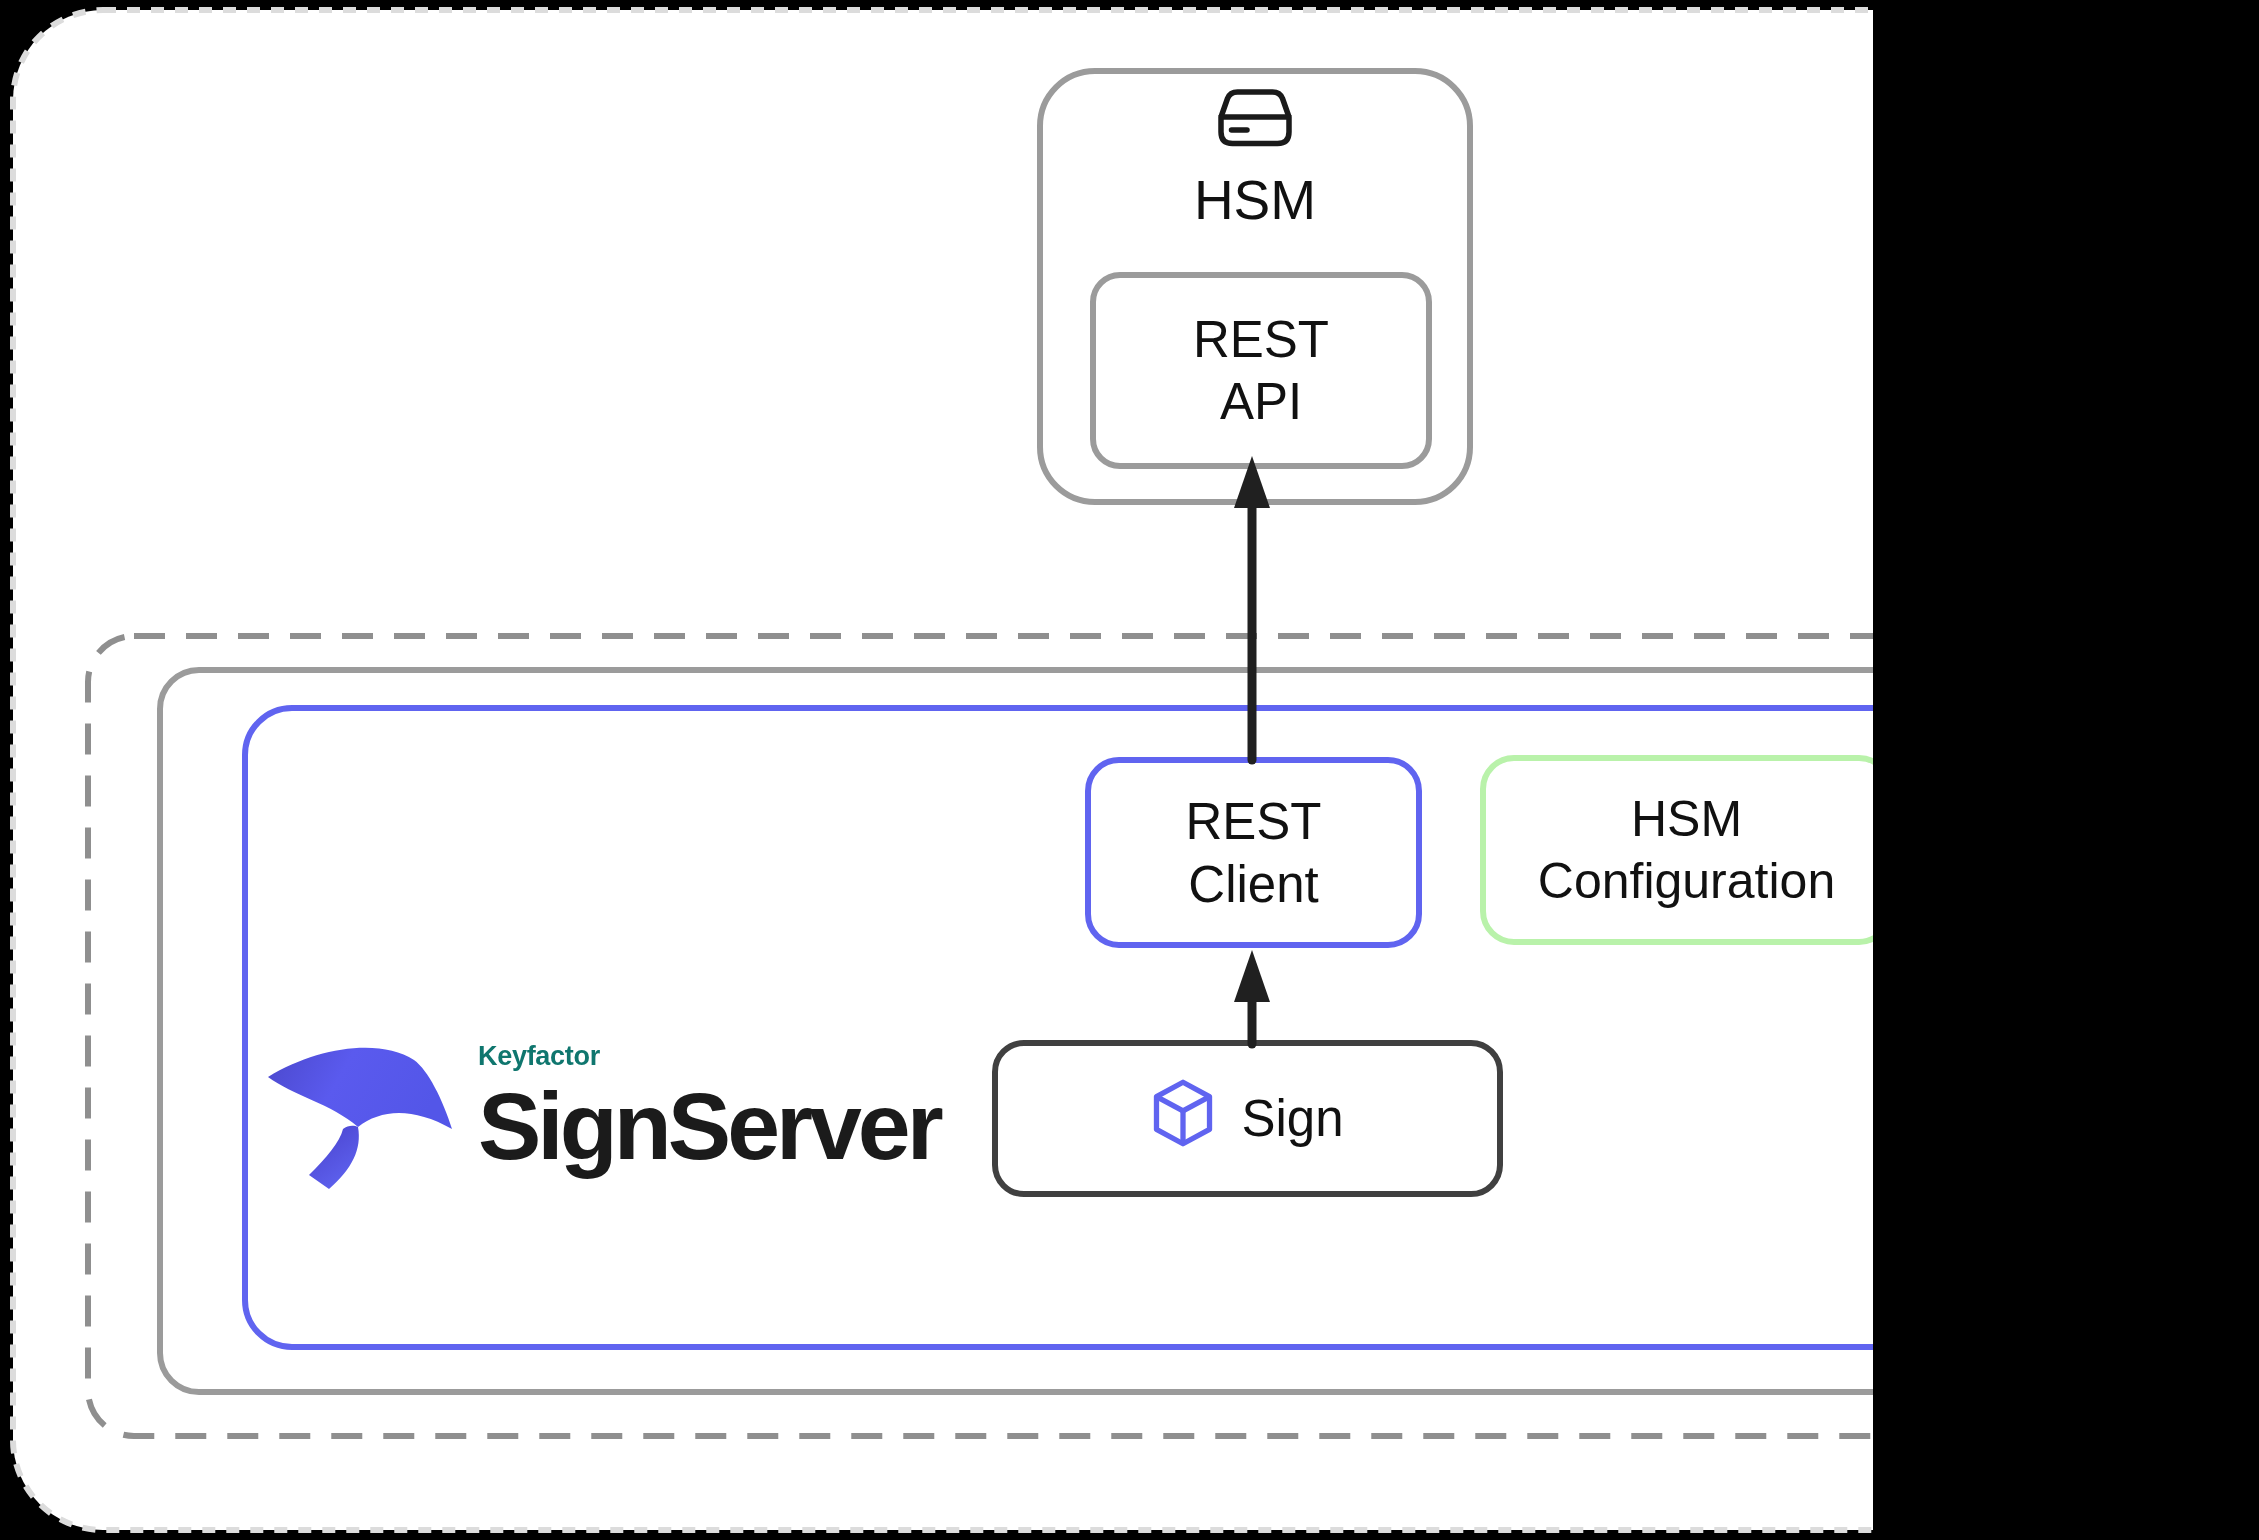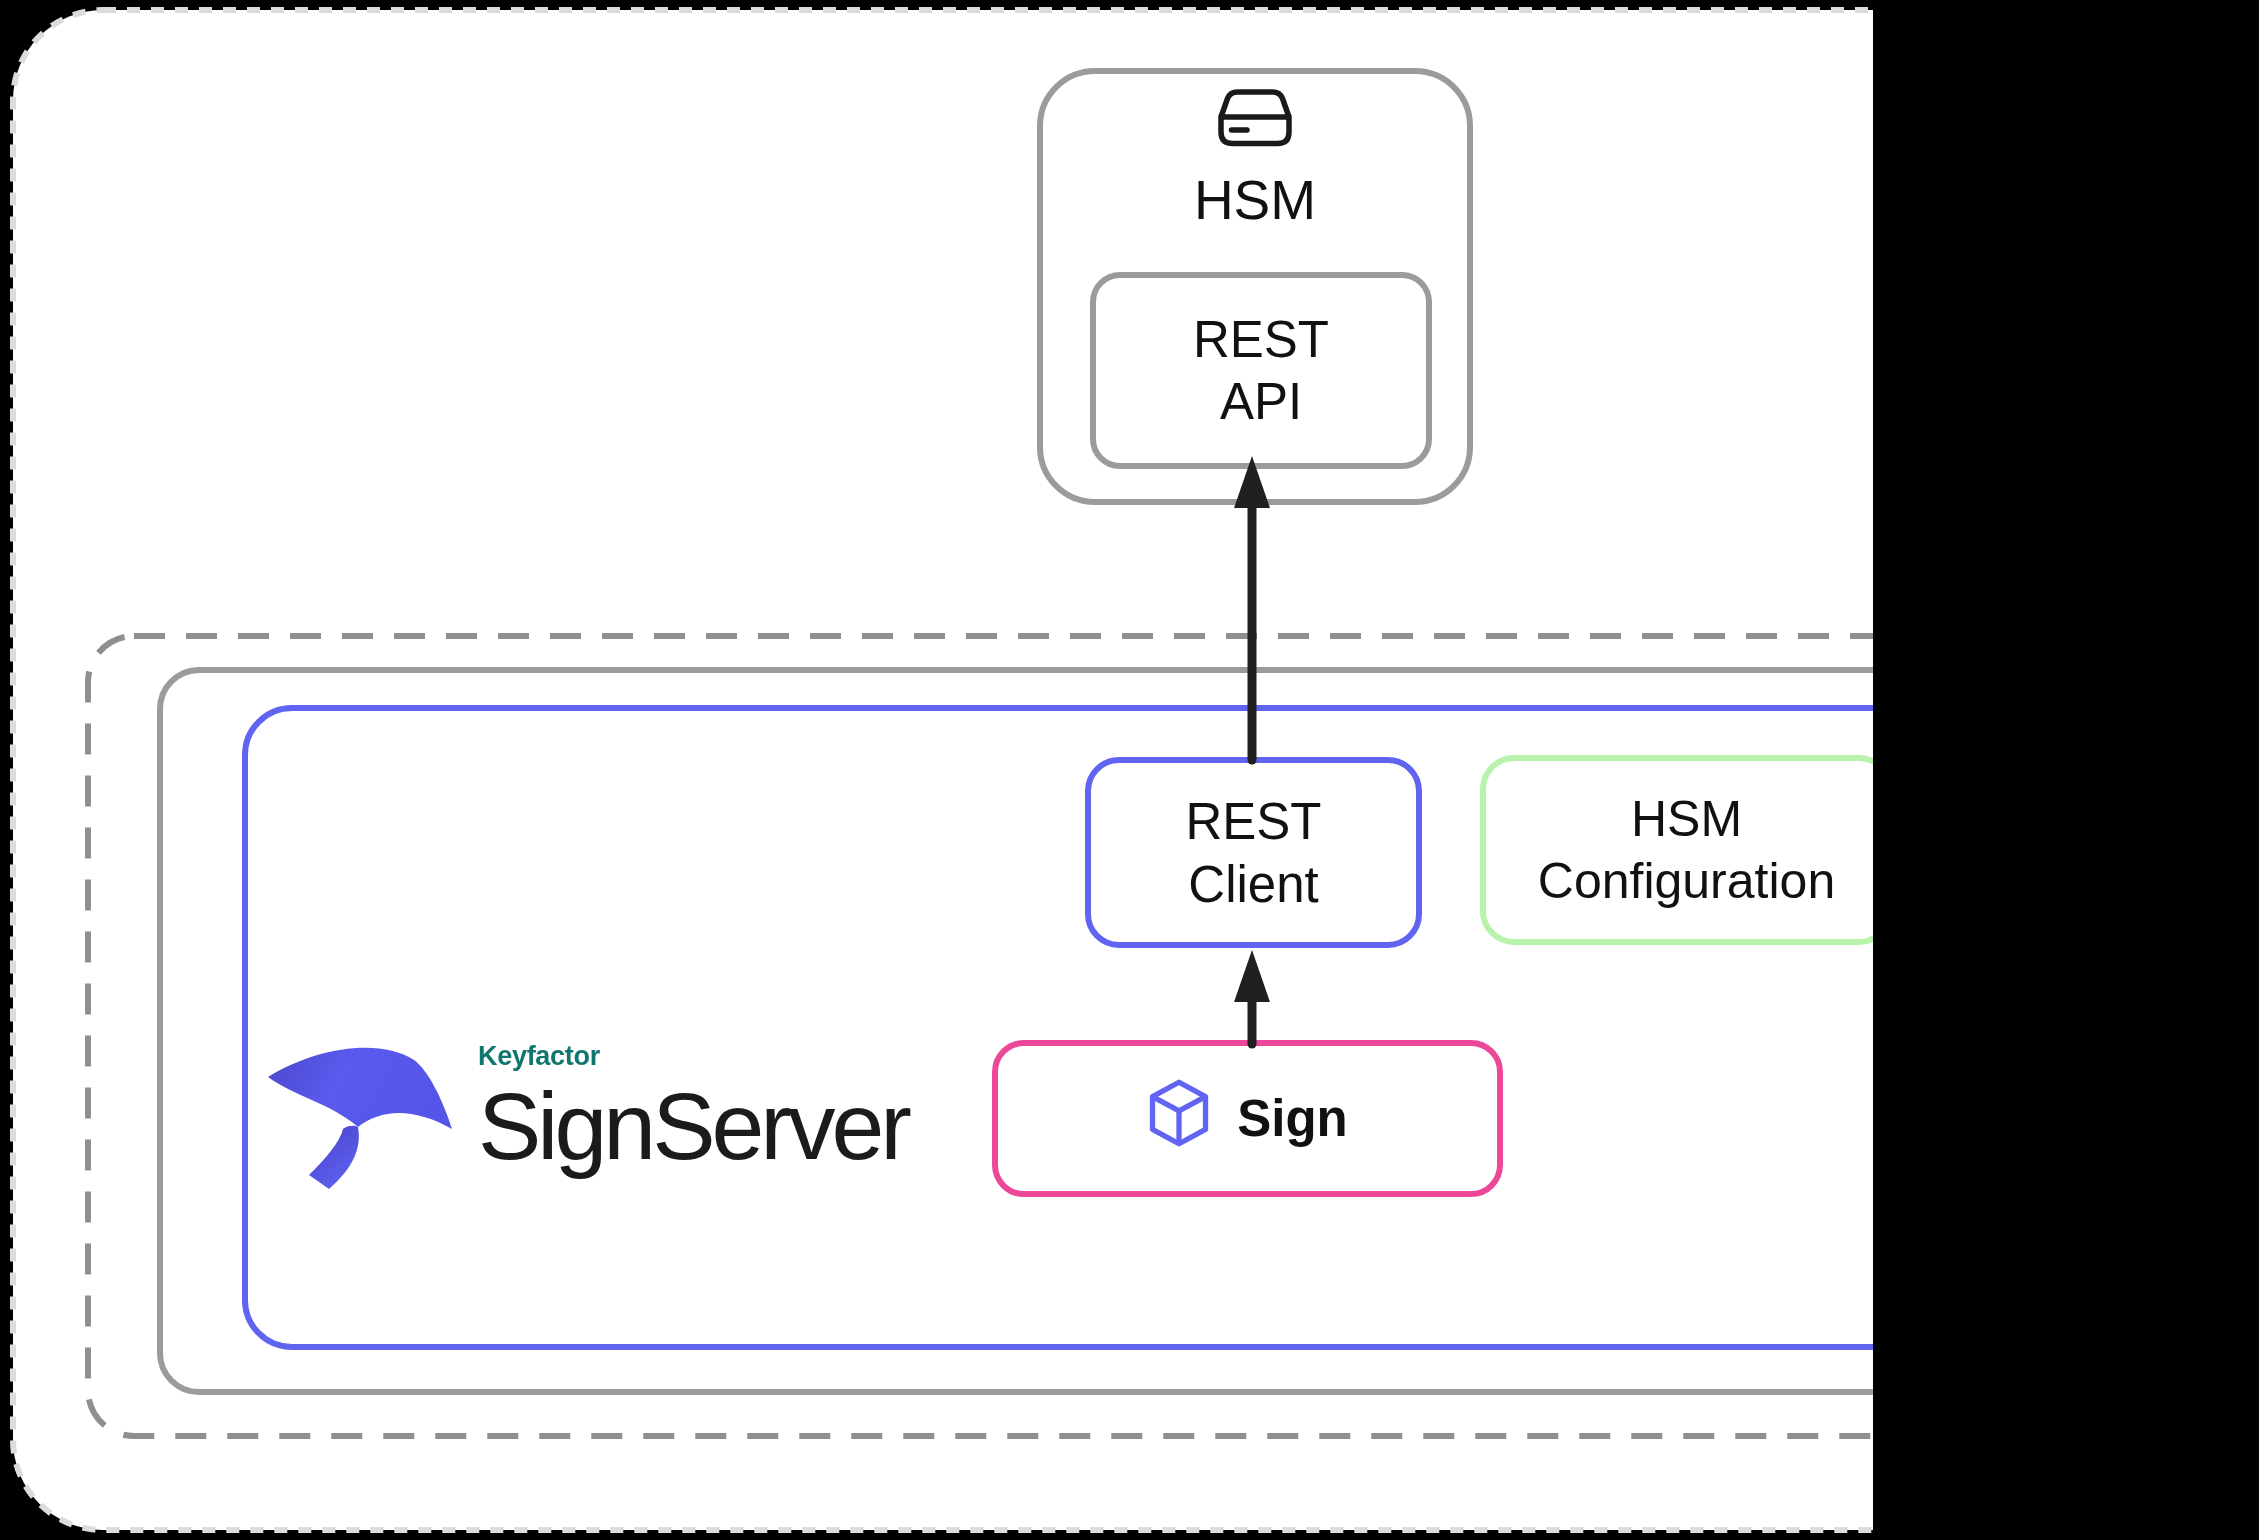--- a/index.html
+++ b/index.html
@@ -43,33 +43,33 @@
     font-size:51px;line-height:63px;color:#111;
   }
   .hsm-config-box{
     left:1480px;top:755px;width:413px;height:190px;
     border:6px solid #b9f2aa;border-radius:34px;z-index:12;
     display:flex;flex-direction:column;align-items:center;justify-content:center;
     font-size:50px;line-height:62px;color:#111;
   }
   .sign-box{
     left:992px;top:1040px;width:511px;height:157px;
-    border:6px solid #ec4899;border-radius:32px;z-index:12;
+    border:6px solid #404040;border-radius:32px;z-index:12;
     display:flex;flex-direction:row;align-items:center;justify-content:center;gap:26px;
-    font-size:51px;color:#111;font-weight:bold;
+    font-size:51px;color:#111;
   }
   .logo{position:absolute;left:262px;top:1040px;z-index:12;width:660px;height:180px;}
   .logo-ribbon{position:absolute;left:0;top:5px;}
   .logo-text{position:absolute;left:216px;top:0;}
   .logo-brand{
     font-size:27px;font-weight:bold;letter-spacing:-0.3px;color:#0f766e;line-height:32px;
   }
   .logo-product{
     font-size:95px;letter-spacing:-4px;color:#1b1b1b;line-height:84px;margin-top:12px;
-    font-weight:normal;
+    font-weight:bold;
   }
   .label-line{white-space:nowrap;}
 </style>
 </head>
 <body>
 
 <div class="stage">
 
   <svg id="page-bg" class="layer">
     <rect x="13" y="10" width="2233" height="1520" rx="90" ry="90" fill="#ffffff" stroke="#dcdcdc" stroke-width="6" stroke-dasharray="13 11"></rect>

